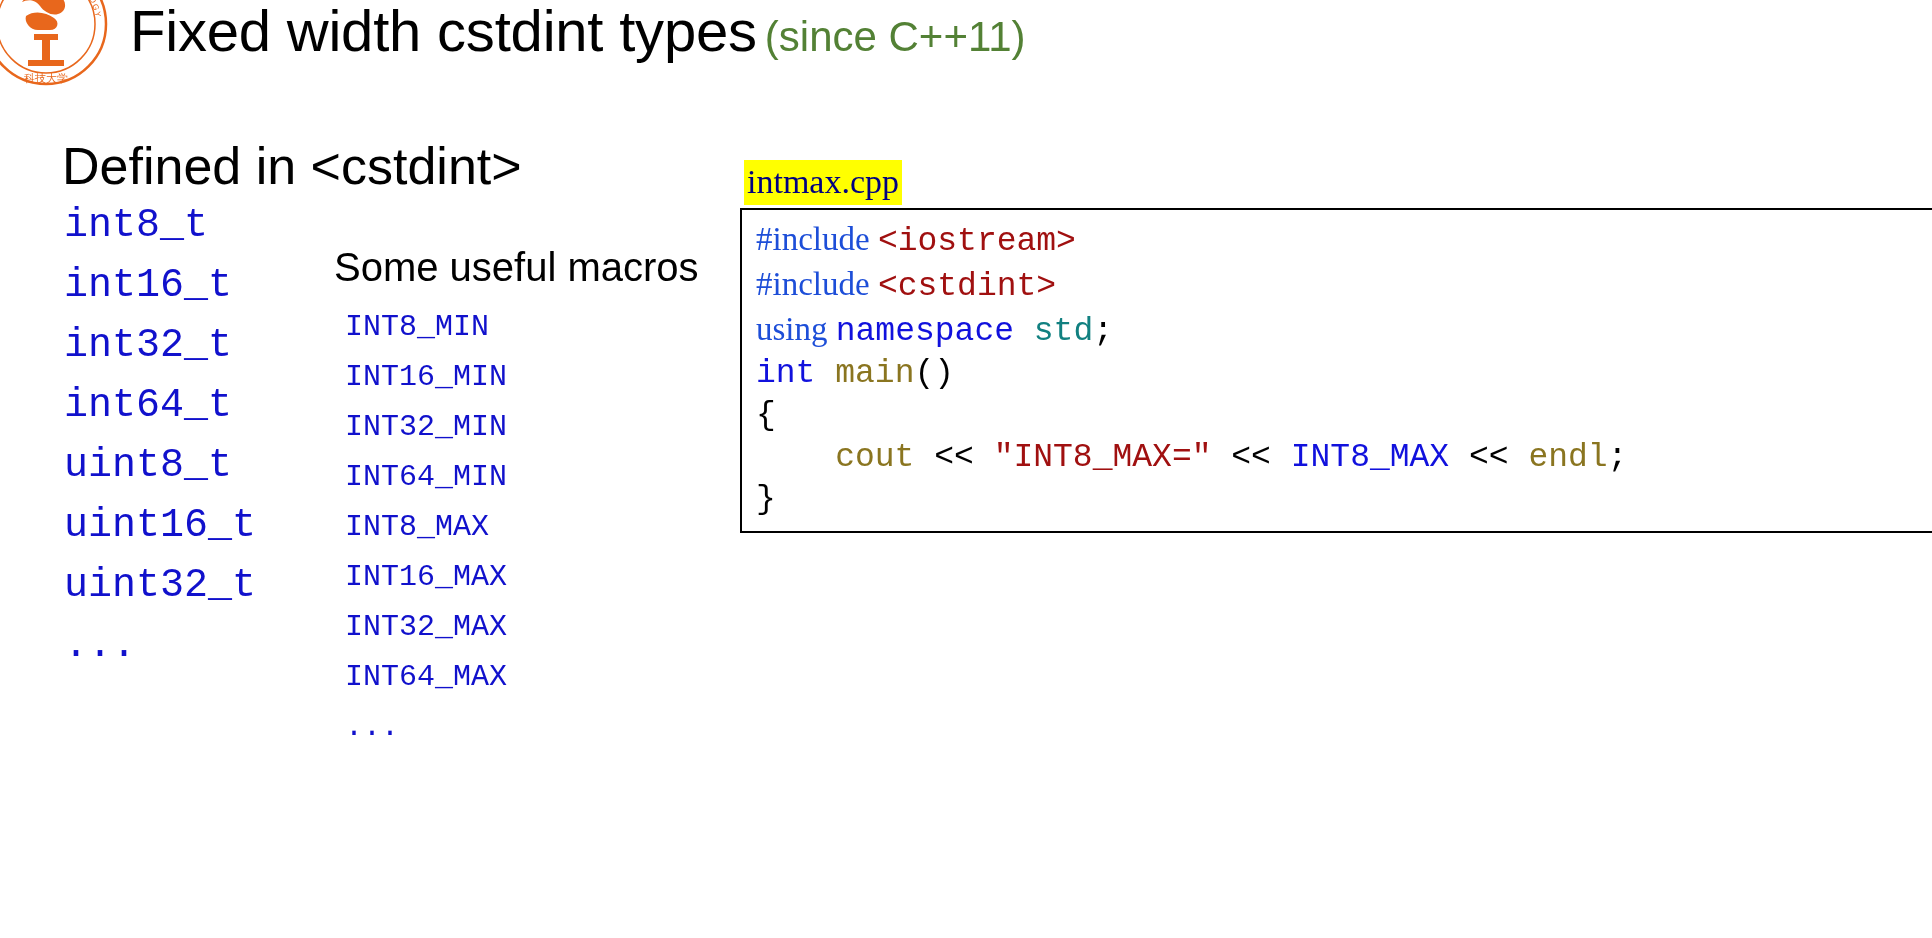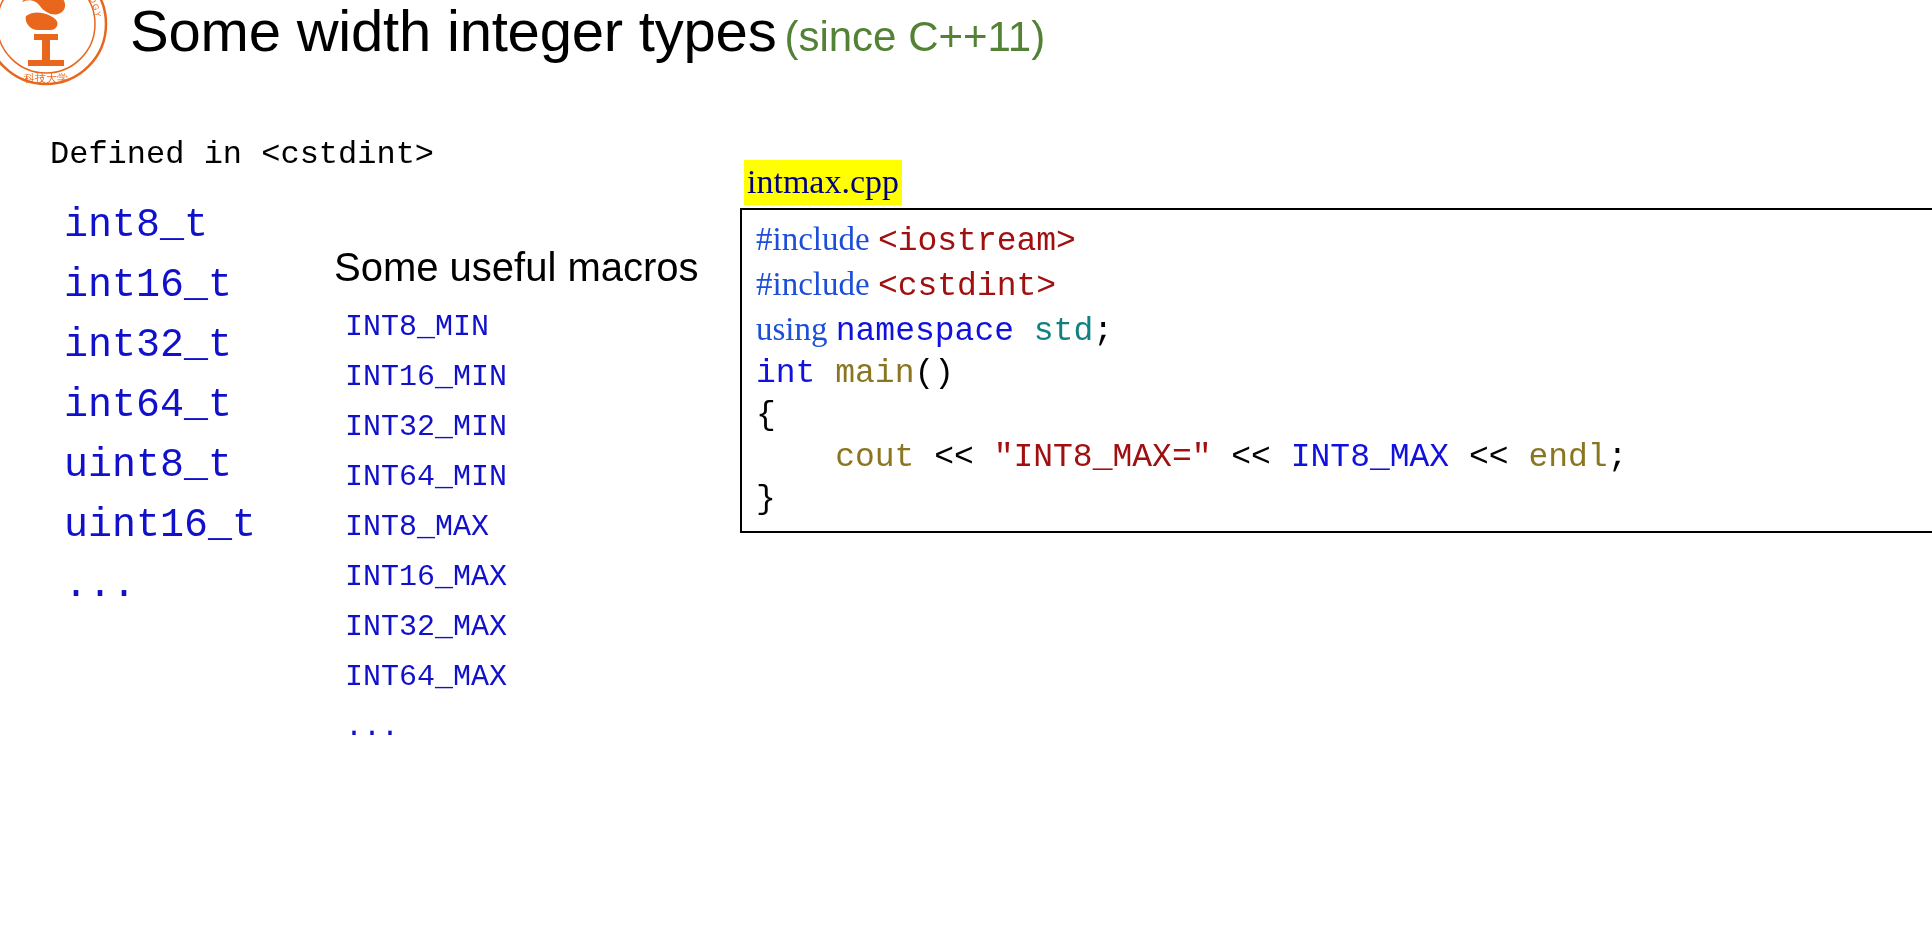--- a/index.html
+++ b/index.html
@@ -46,26 +46,25 @@
     font-size: 42px;
     font-weight: 400;
     color: #538135;
     margin-left: 8px;
     line-height: 1;
   }
 
   
   #defined-heading {
     position: absolute;
-    left: 50px;
+    left: 62px;
     top: 136px;
-    font-size: 32px;
+    font-size: 52px;
     color: #000000;
     white-space: nowrap;
-    font-family: Liberation Mono, monospace;
   }
   #type-list {
     position: absolute;
     left: 64px;
     top: 196px;
     width: 290px;
   }
   #type-list .code-item {
     font-family: "Liberation Mono", "DejaVu Sans Mono", monospace;
     font-size: 40px;
@@ -152,32 +151,33 @@
   <rect x="60" y="80" width="8" height="22" fill="#e8671c"></rect>
   <rect x="46" y="100" width="36" height="6" fill="#e8671c"></rect>
   <text x="64" y="122" font-family="Liberation Serif, serif" font-size="11" fill="#e8671c" text-anchor="middle">科技大学</text>
   <path id="arcpath" d="M 64 14 A 50 50 0 0 1 114 64" fill="none"></path>
   <text font-family="Liberation Sans, sans-serif" font-size="8" fill="#e8671c" letter-spacing="1.2">
     <textPath href="#arcpath" startOffset="6%">TECHNOLOGY</textPath>
   </text>
 </svg>
 
 <div id="title-row">
-  <span id="title-main">Some width integer types</span>
+  <span id="title-main">Fixed width cstdint types</span>
   <span id="title-sub">(since C++11)</span>
 </div>
 
 <div id="defined-heading">Defined in &lt;cstdint&gt;</div>
 <div id="type-list">
     <div class="code-item">int8_t</div>
     <div class="code-item">int16_t</div>
     <div class="code-item">int32_t</div>
     <div class="code-item">int64_t</div>
     <div class="code-item">uint8_t</div>
     <div class="code-item">uint16_t</div>
+    <div class="code-item">uint32_t</div>
     <div class="code-item">...</div>
   </div>
 
 <div id="macros-heading">Some useful macros</div>
 <div id="macro-list">
     <div class="code-item">INT8_MIN</div>
     <div class="code-item">INT16_MIN</div>
     <div class="code-item">INT32_MIN</div>
     <div class="code-item">INT64_MIN</div>
     <div class="code-item">INT8_MAX</div>

